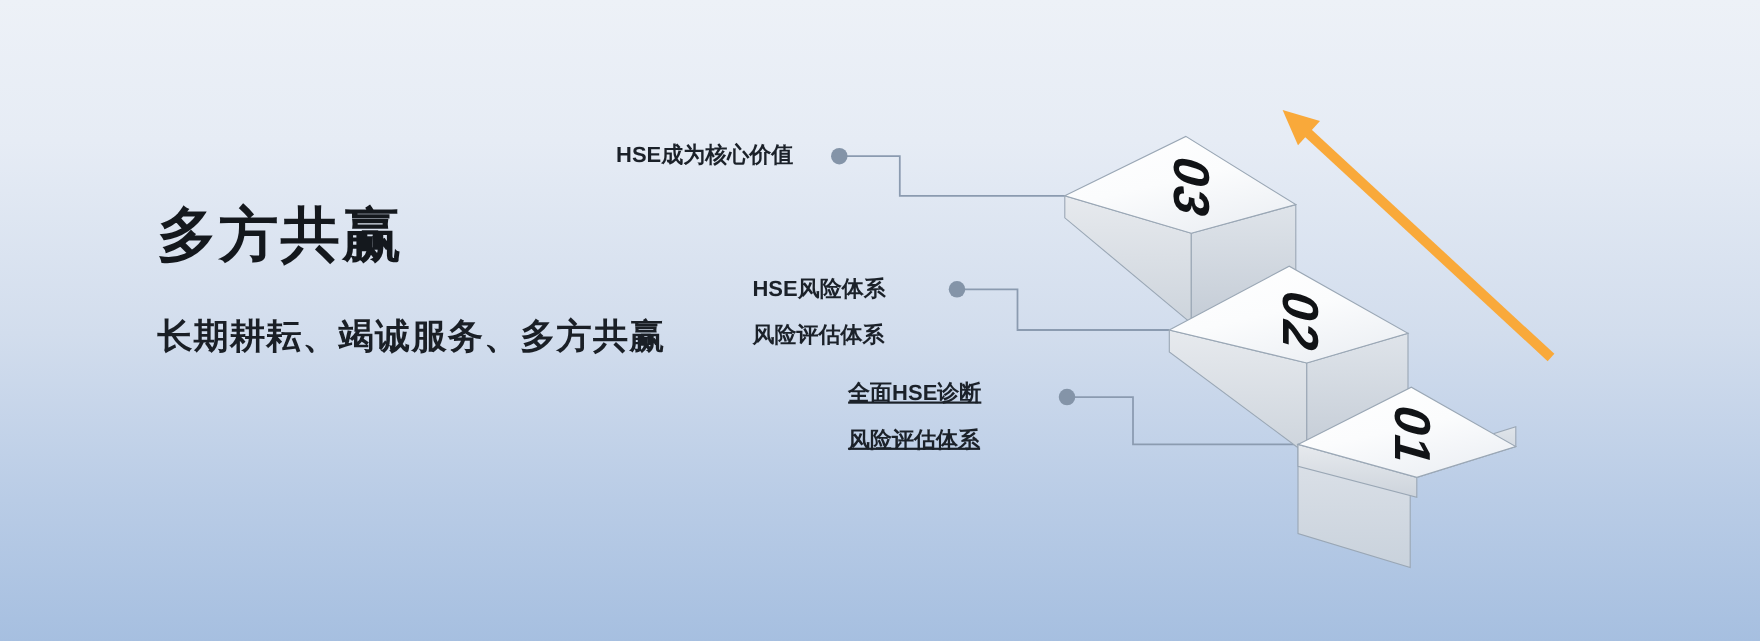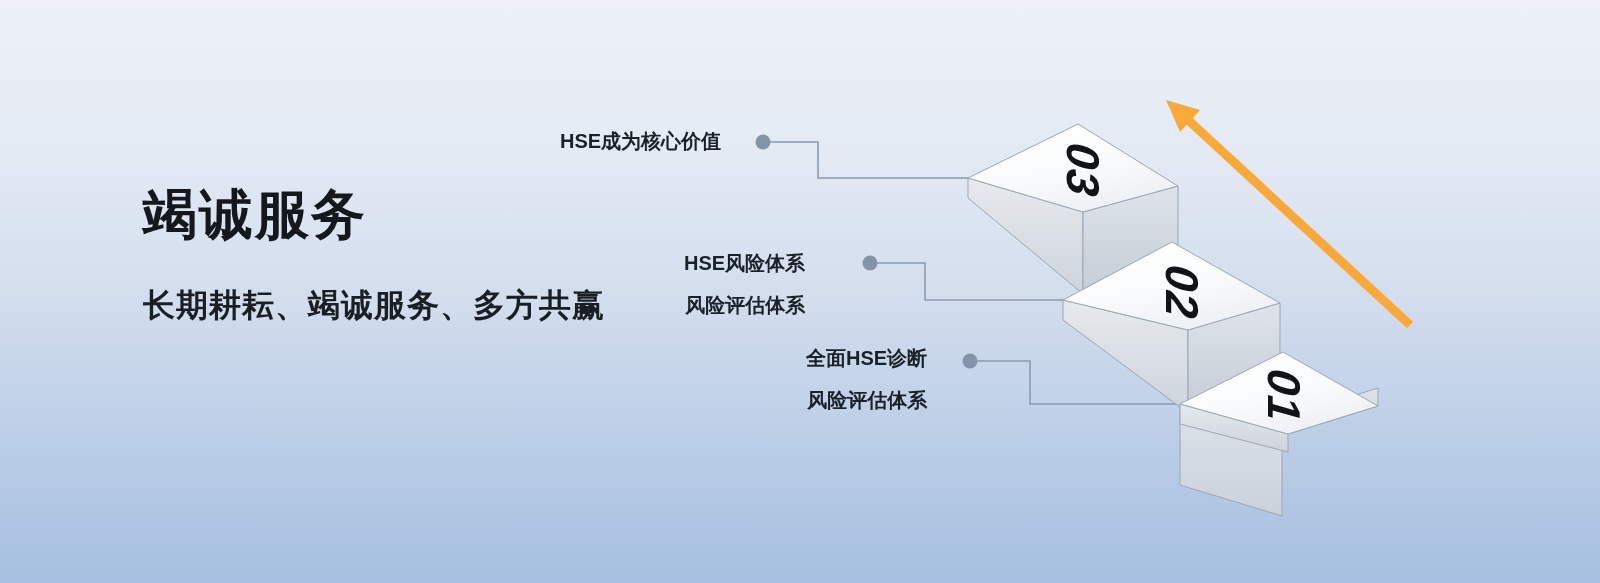--- a/index.html
+++ b/index.html
@@ -41,33 +41,33 @@
     font-size: 32px;
     line-height: 1.3;
     font-weight: 700;
     letter-spacing: 1px;
     color: #1a1f26;
   }
 
   
   .callout {
     position: absolute;
-    text-align: right;
+    text-align: left;
     color: #1b2129;
     font-size: 20px;
     font-weight: 600;
     line-height: 1;
     white-space: nowrap;
   }
   .callout .line-1 { display: block; }
   .callout .line-2 { display: block; padding-top: 22px; }
 
   #callout-3 { left: 560px; top: 131px; }
   #callout-2 { left: 684px; top: 253px; }
-  #callout-1 { left: 806px; top: 348px; }
+  #callout-1 { left: 771px; top: 348px; text-decoration: underline; }
 
   
   #graphic {
     position: absolute;
     left: 0;
     top: 0;
     width: 1600px;
     height: 583px;
   }
   .step-num {
@@ -77,21 +77,21 @@
     fill: #111316;
     letter-spacing: 1px;
   }
 </style>
 </head>
 <body>
 
 <div id="stage">
 
   <div id="headings">
-    <h1 id="page-title">竭诚服务</h1>
+    <h1 id="page-title">多方共赢</h1>
     <p id="page-subtitle">长期耕耘、竭诚服务、多方共赢</p>
   </div>
 
   <div class="callout" id="callout-3">
     <span class="line-1">HSE成为核心价值</span>
   </div>
 
   <div class="callout" id="callout-2">
     <span class="line-1">HSE风险体系</span>
     <span class="line-2">风险评估体系</span>

